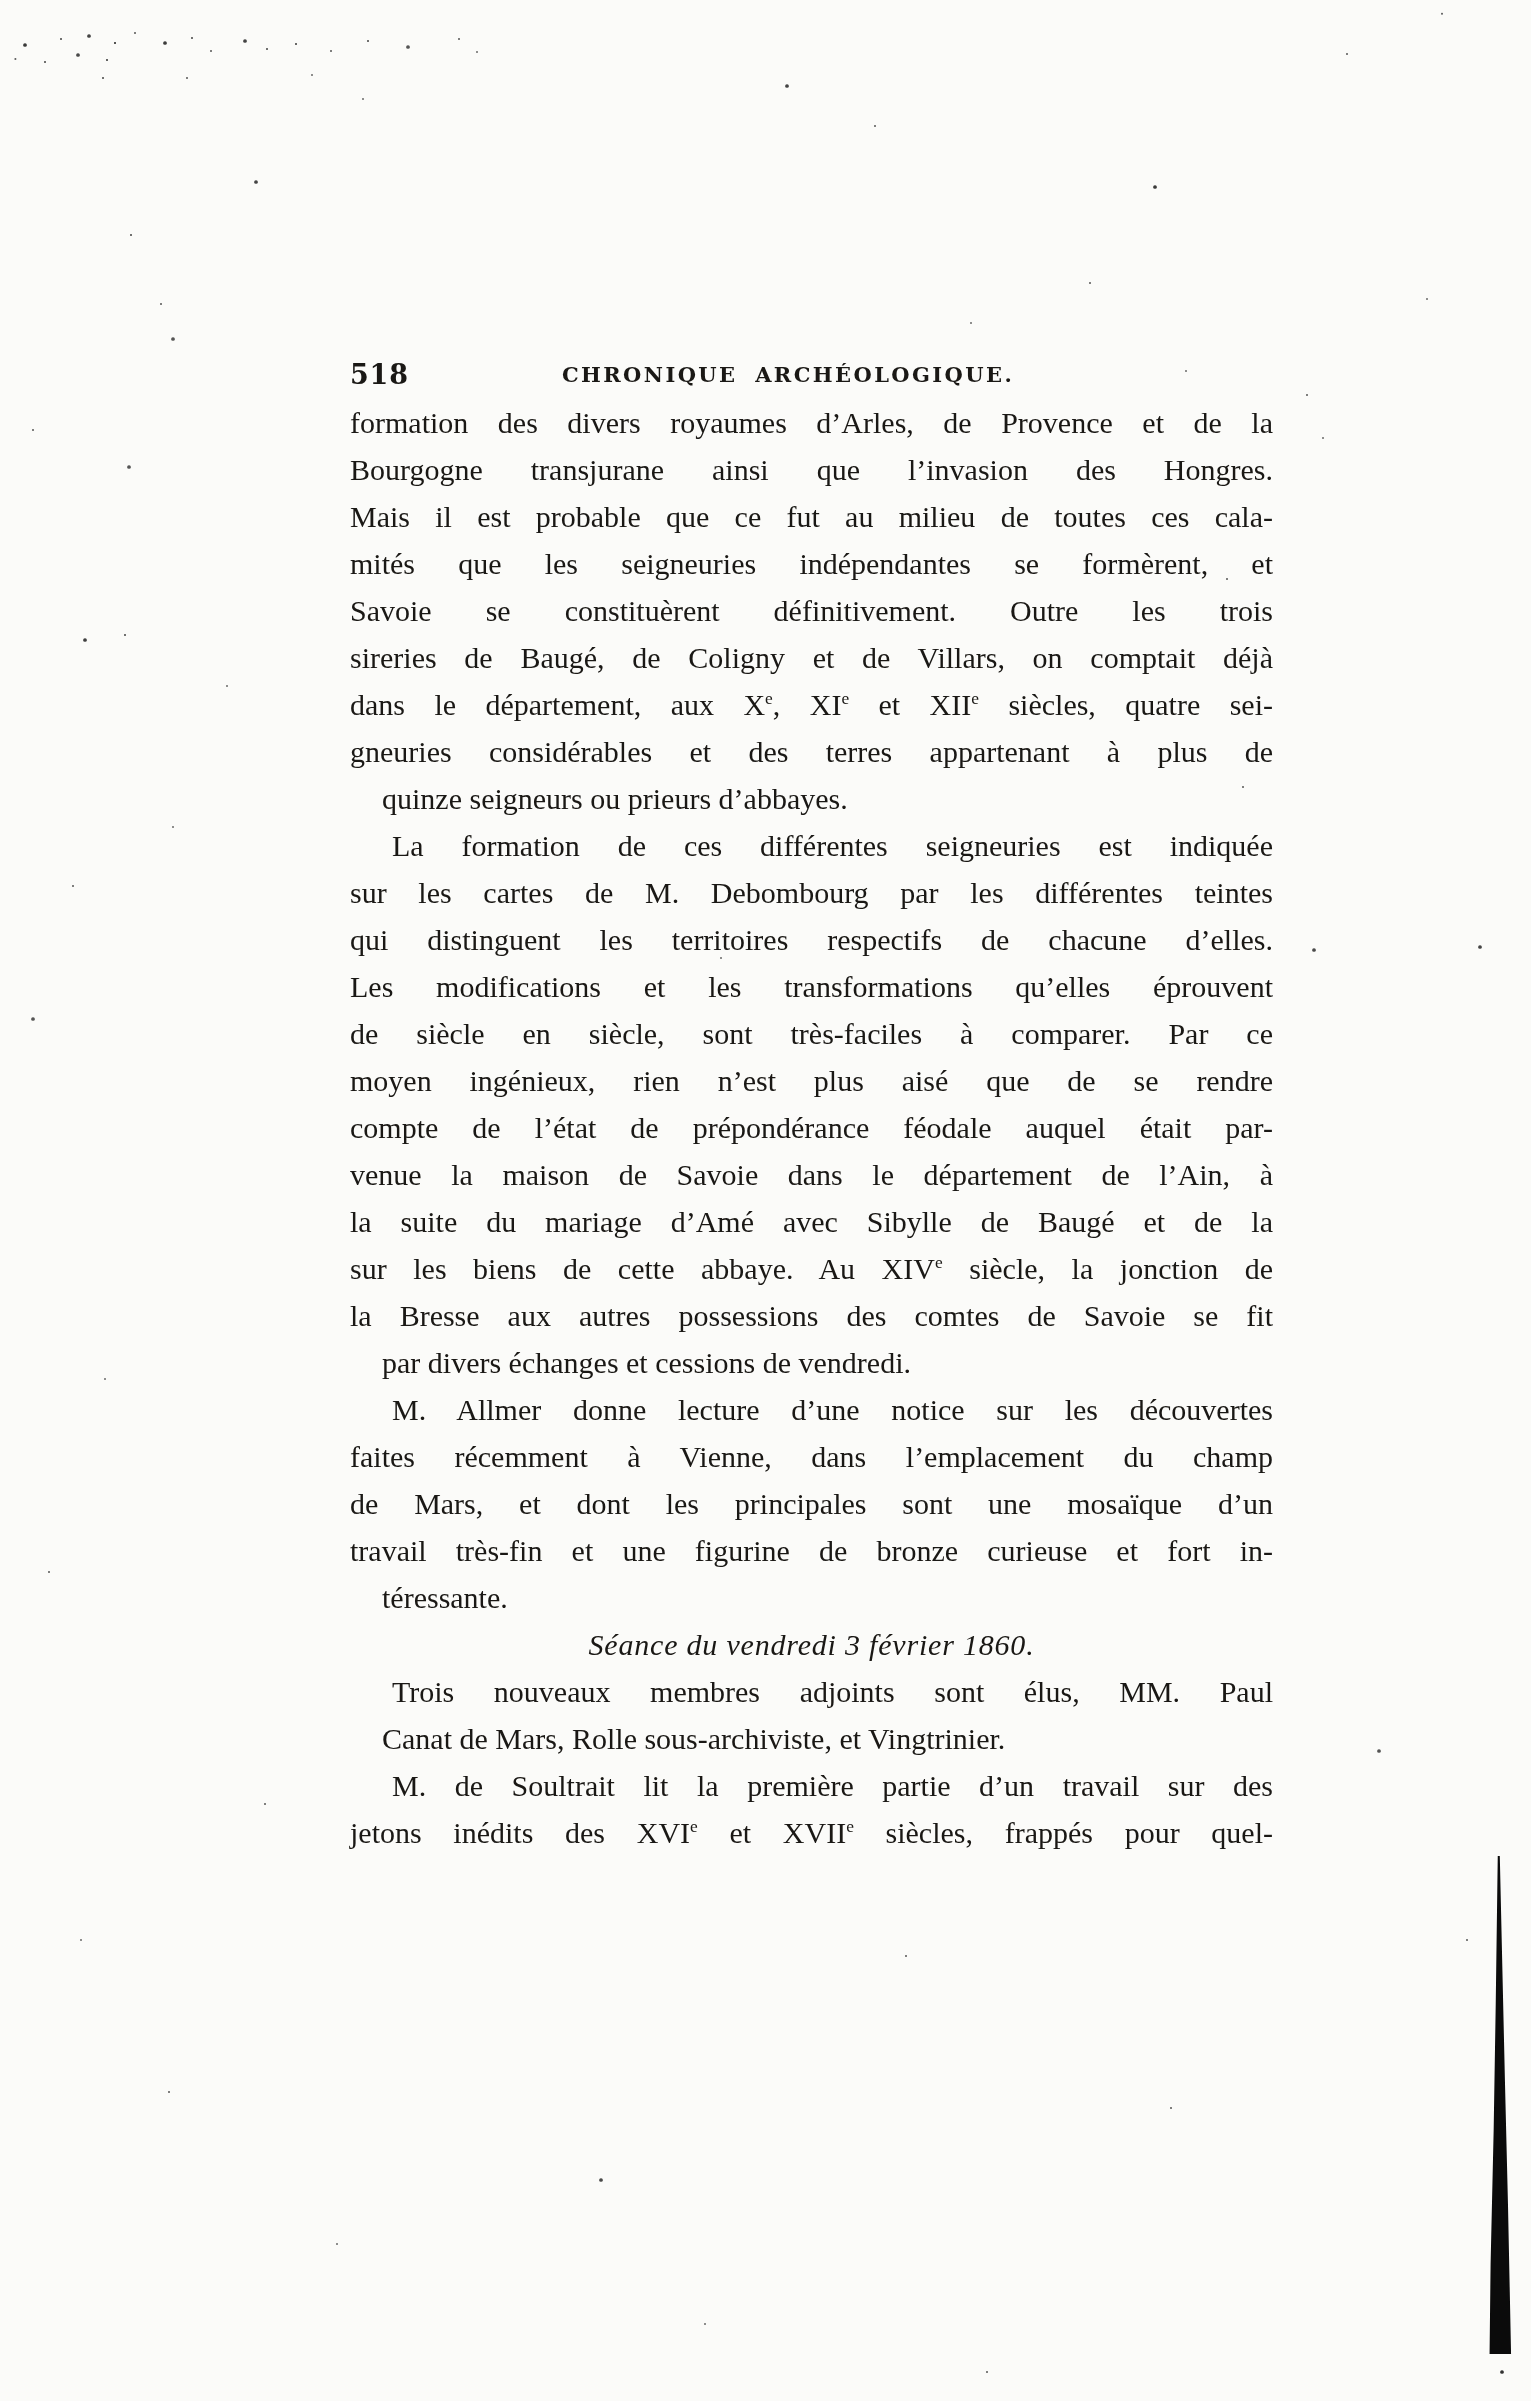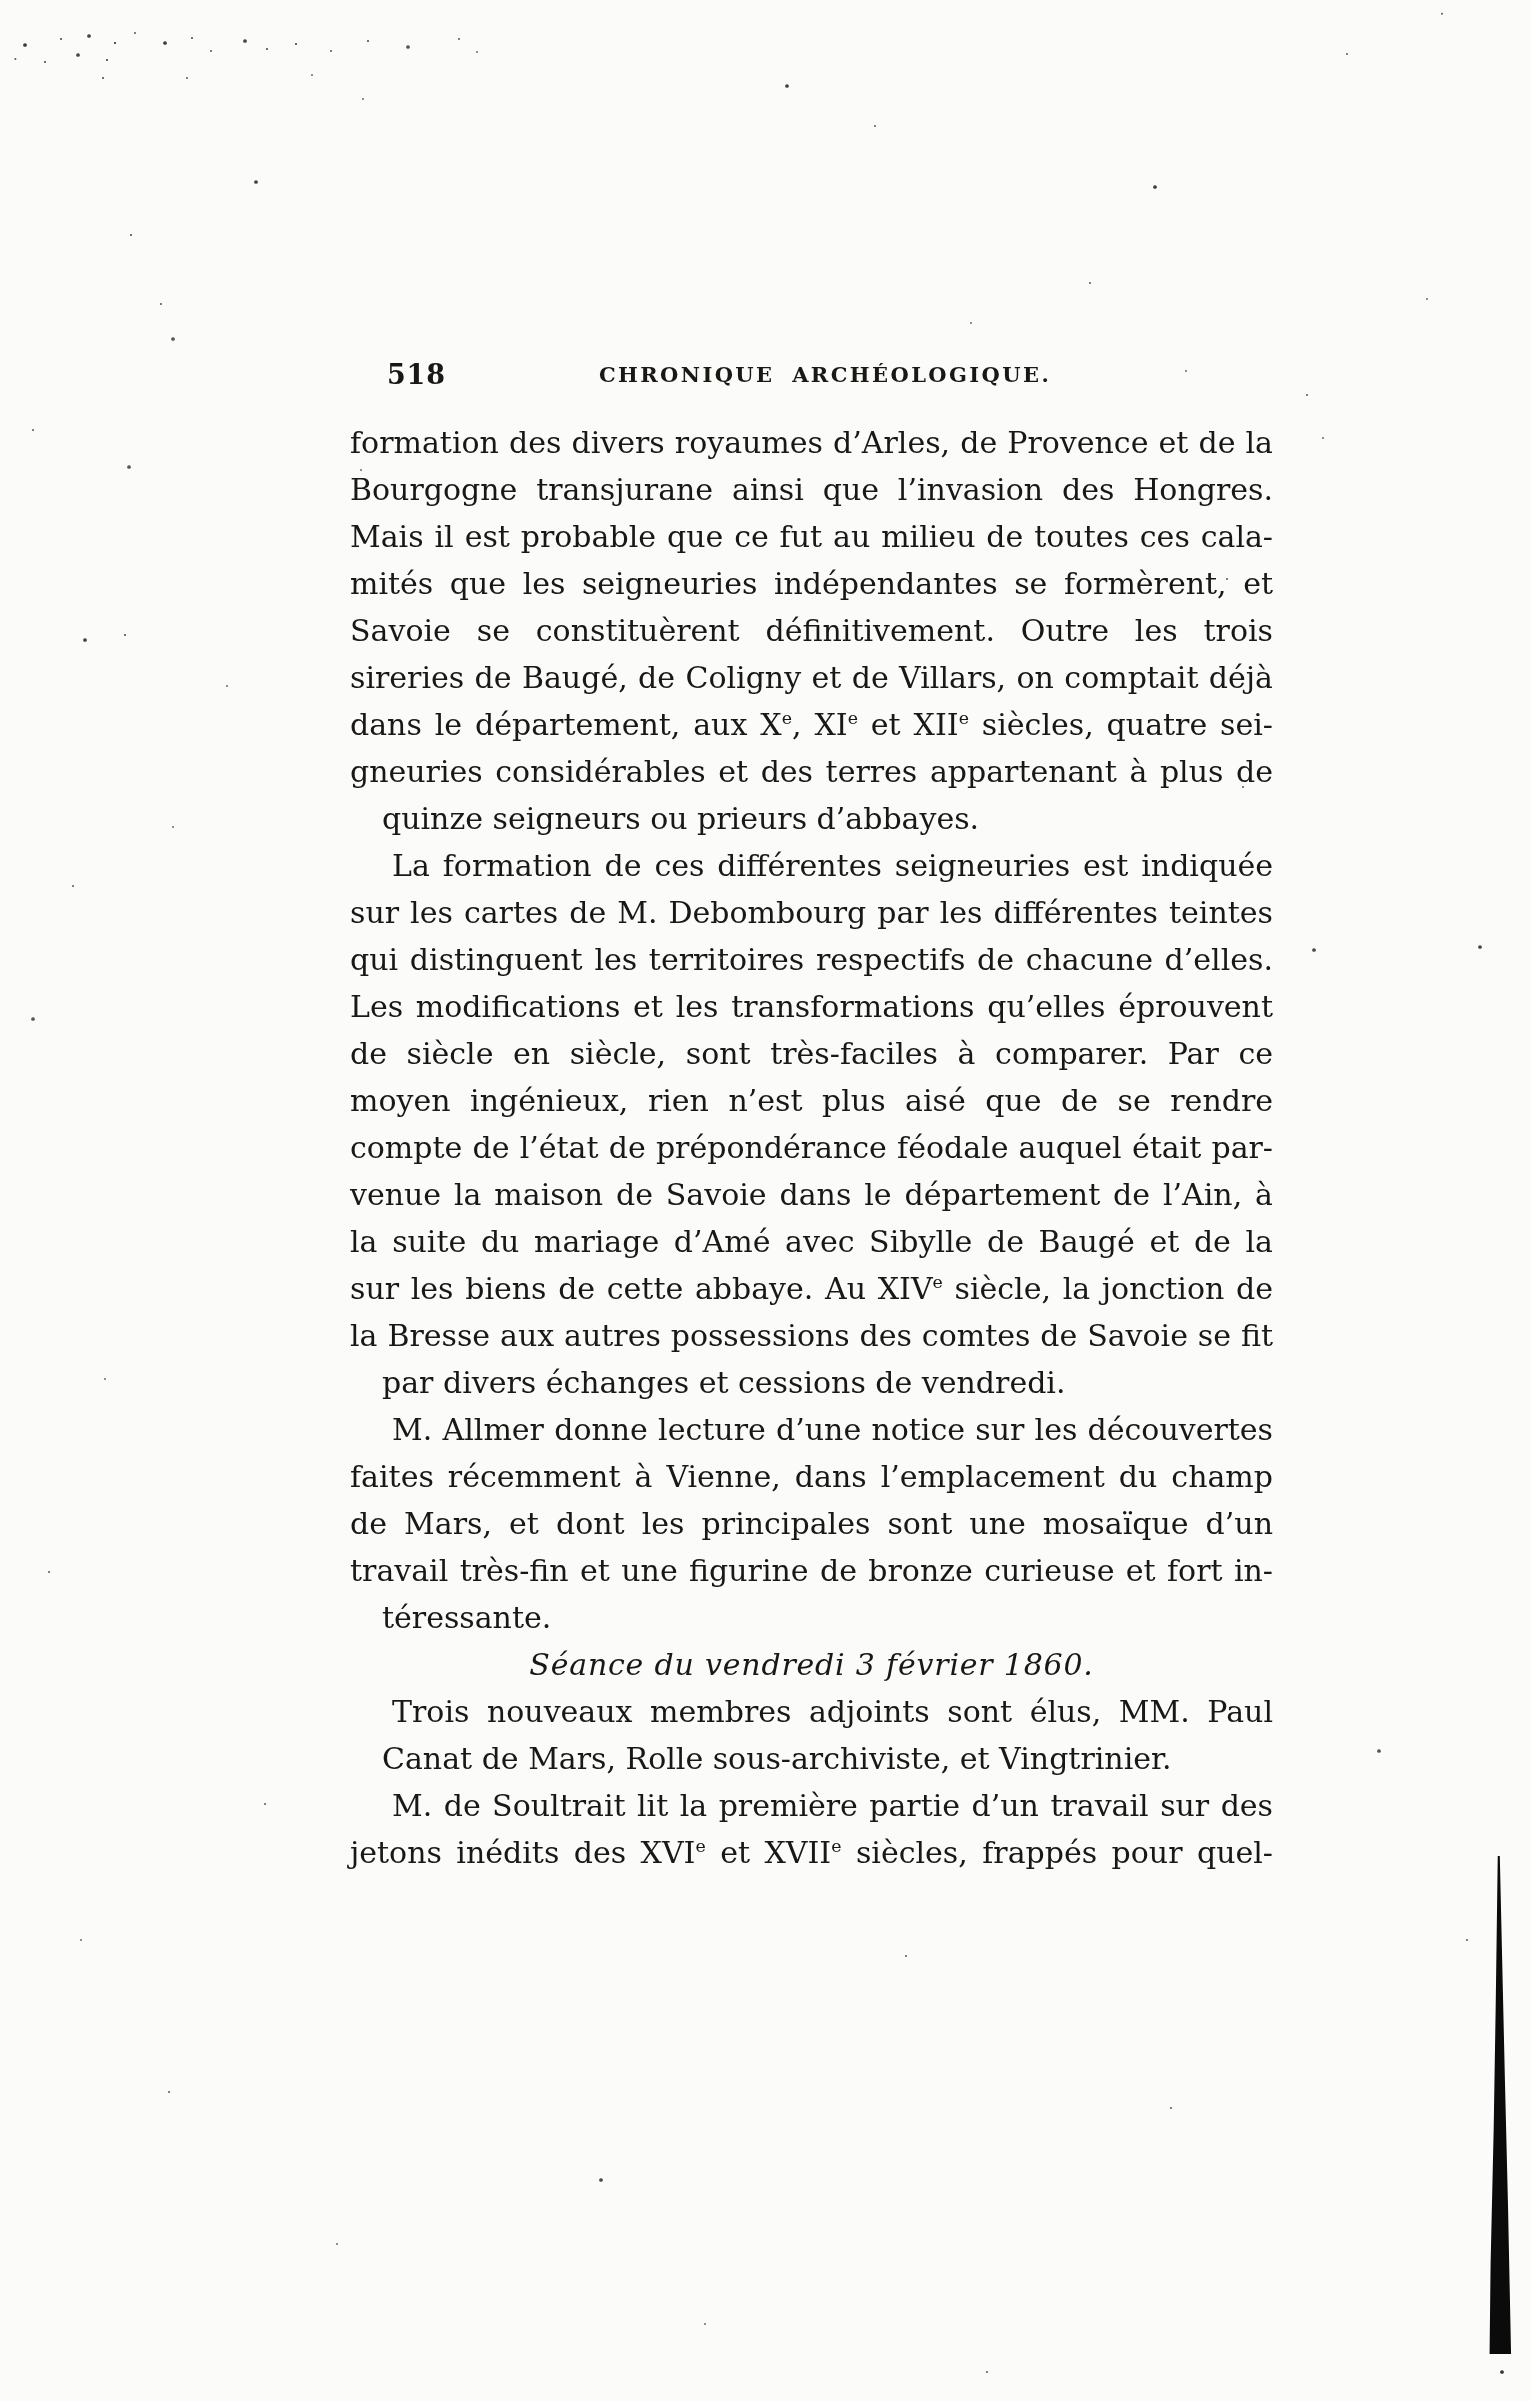--- a/index.html
+++ b/index.html
@@ -5,33 +5,33 @@
   html,body{margin:0;padding:0;background:#e9e9e7;}
   .page{
     position:relative;
     width:1531px;height:2401px;
     background:var(--paper,#fbfbf9);
     color:var(--ink,#1a1815);
     font-family:"DejaVu Serif","Liberation Serif",serif;
     overflow:hidden;
   }
   
-  .pagehead{position:absolute;left:350px;top:354px;width:923px;height:43px;margin-left:37px;}
+  .pagehead{position:absolute;left:350px;top:354px;width:923px;height:43px;}
   .pagenum{
     position:absolute;left:0;top:4.8px;
     font-size:27px;letter-spacing:0.8px;font-weight:bold;
   }
   .runtitle{
     position:absolute;left:17px;right:64px;top:8px;
     text-align:center;
     font-size:21px;font-weight:bold;letter-spacing:2.4px;
     word-spacing:8px;
   }
   
-  .textblock{position:absolute;left:350px;top:419px;width:923px;}
+  .textblock{position:absolute;left:350px;top:399px;width:923px;font-family:Liberation Serif, serif;}
   .line{
     height:47px;line-height:47px;
     font-size:30px;
     text-align:justify;
     -moz-text-align-last:justify;
     text-align-last:justify;
     white-space:nowrap0; 
   }
   .line.last{text-align-last:left;margin-left:32px;-moz-text-align-last:left;}
   .line.indent{text-indent:42px;}

